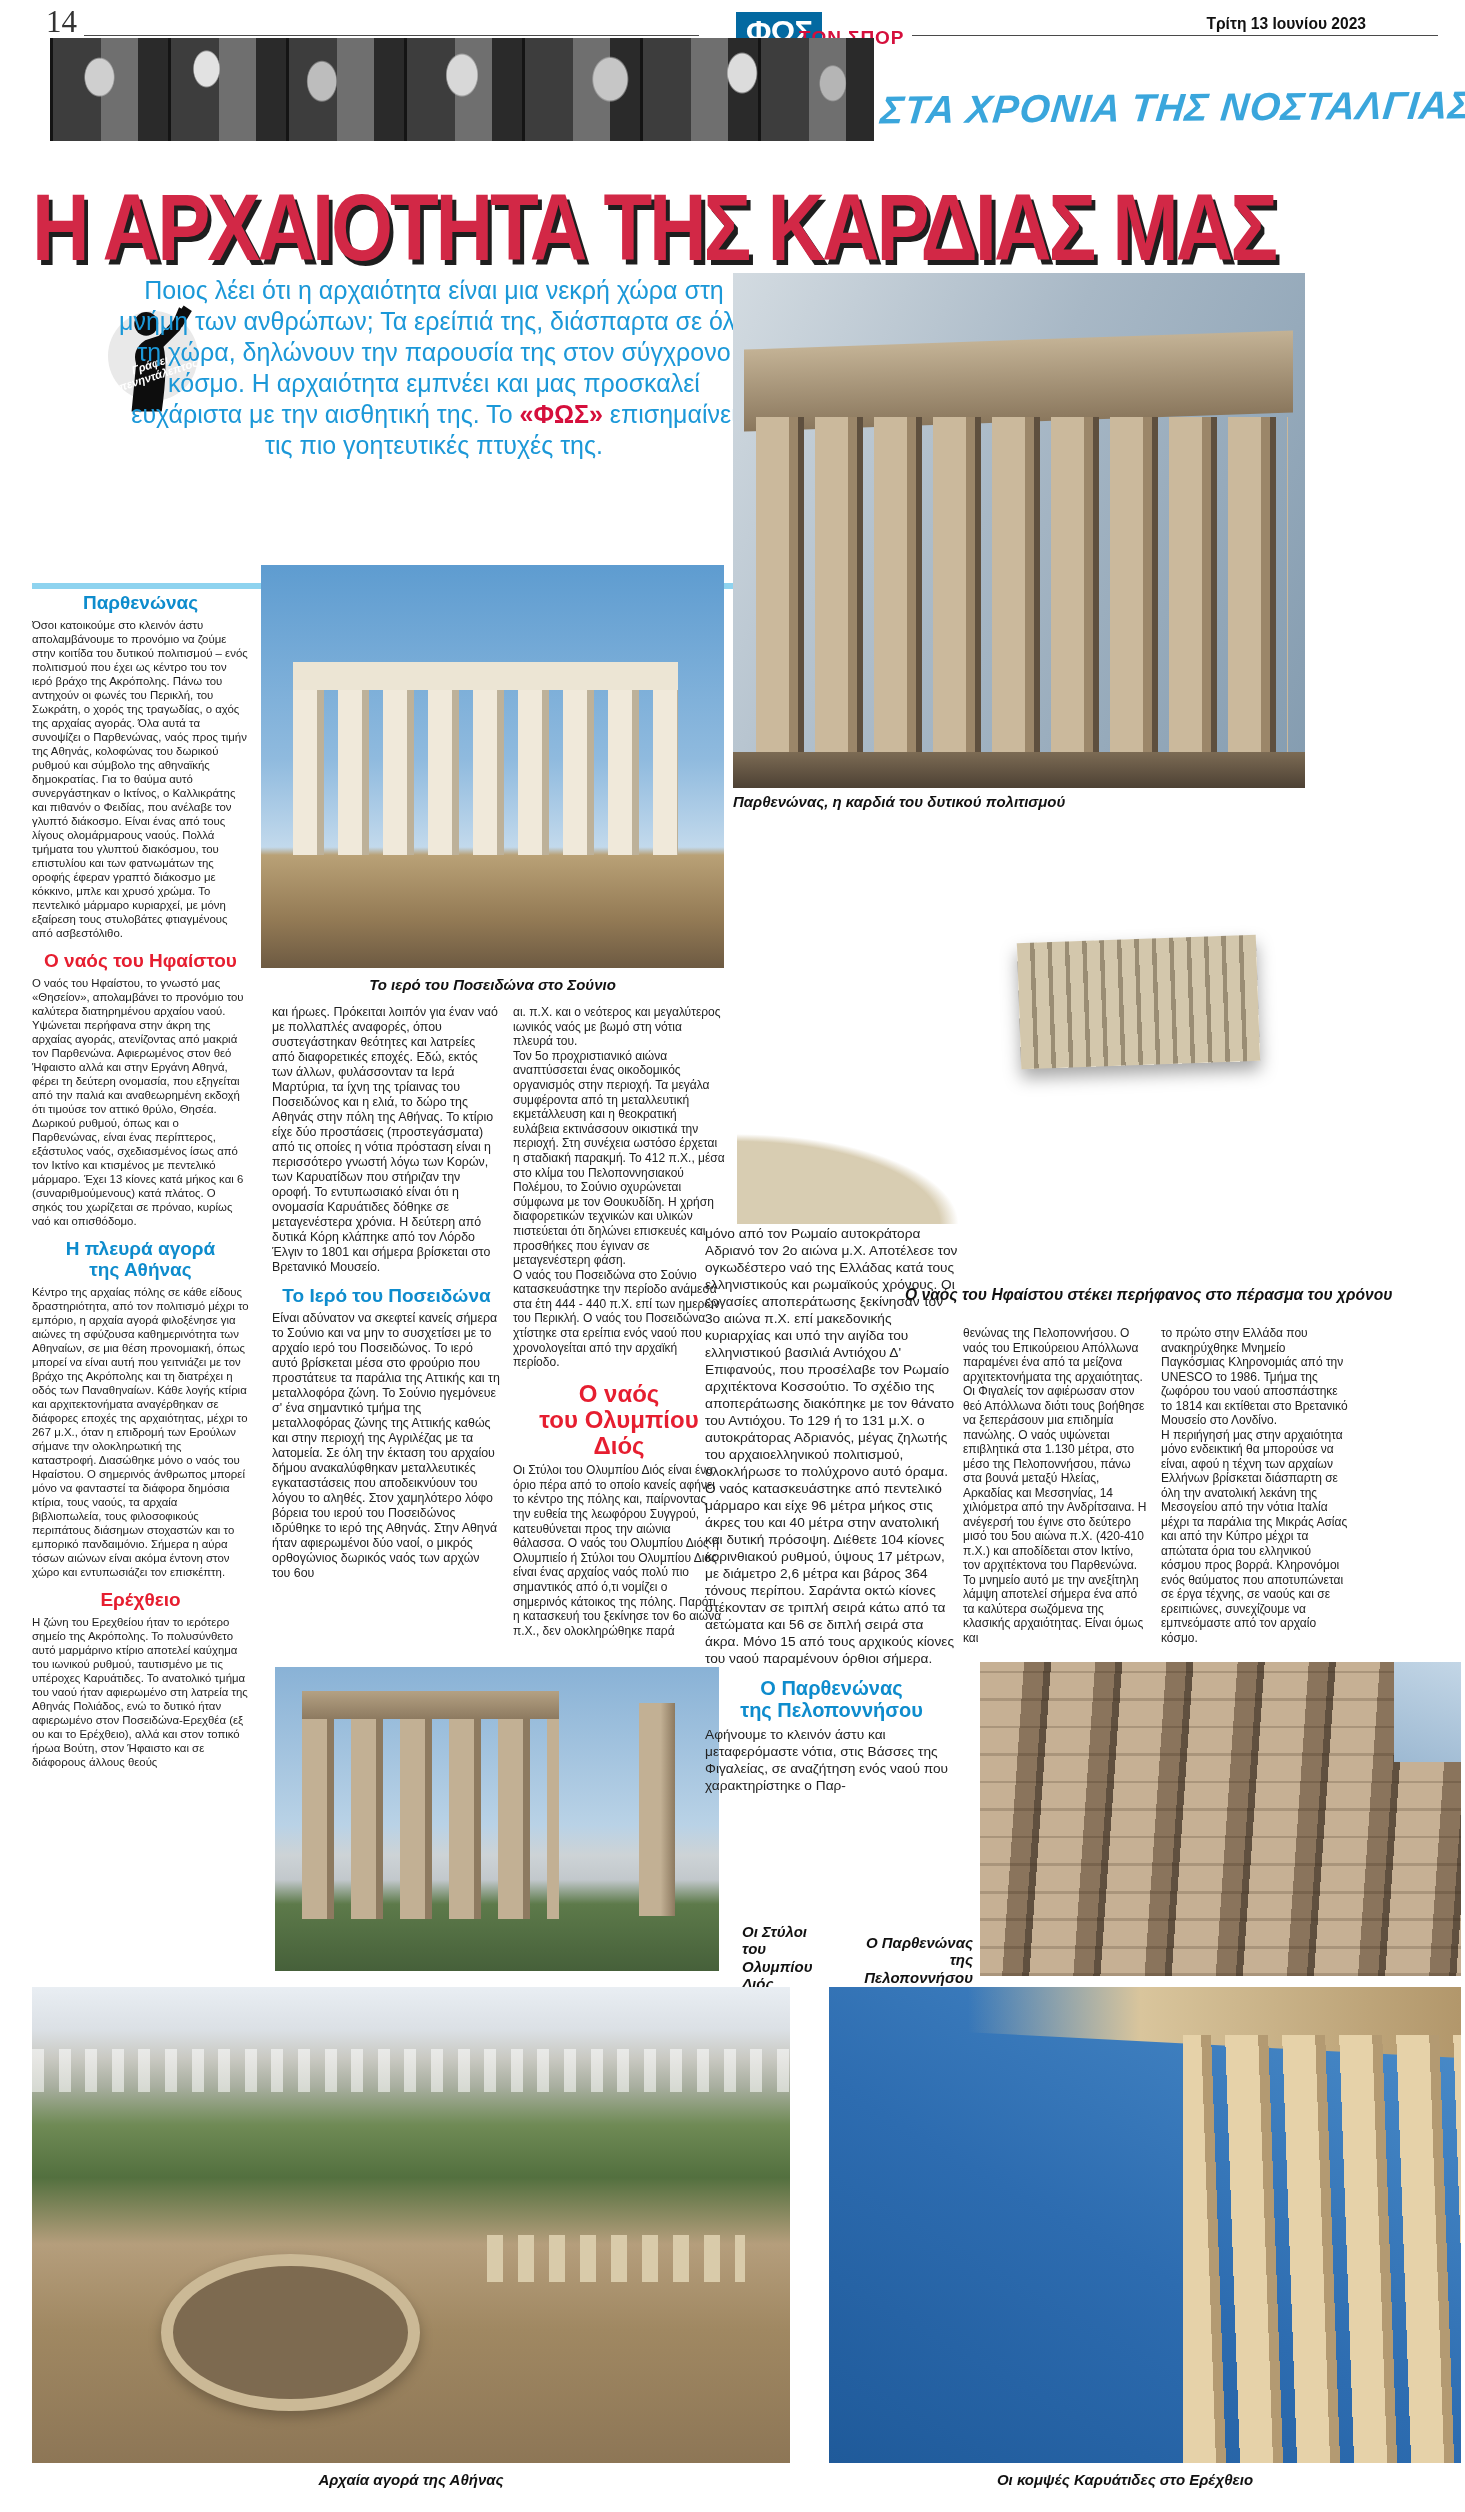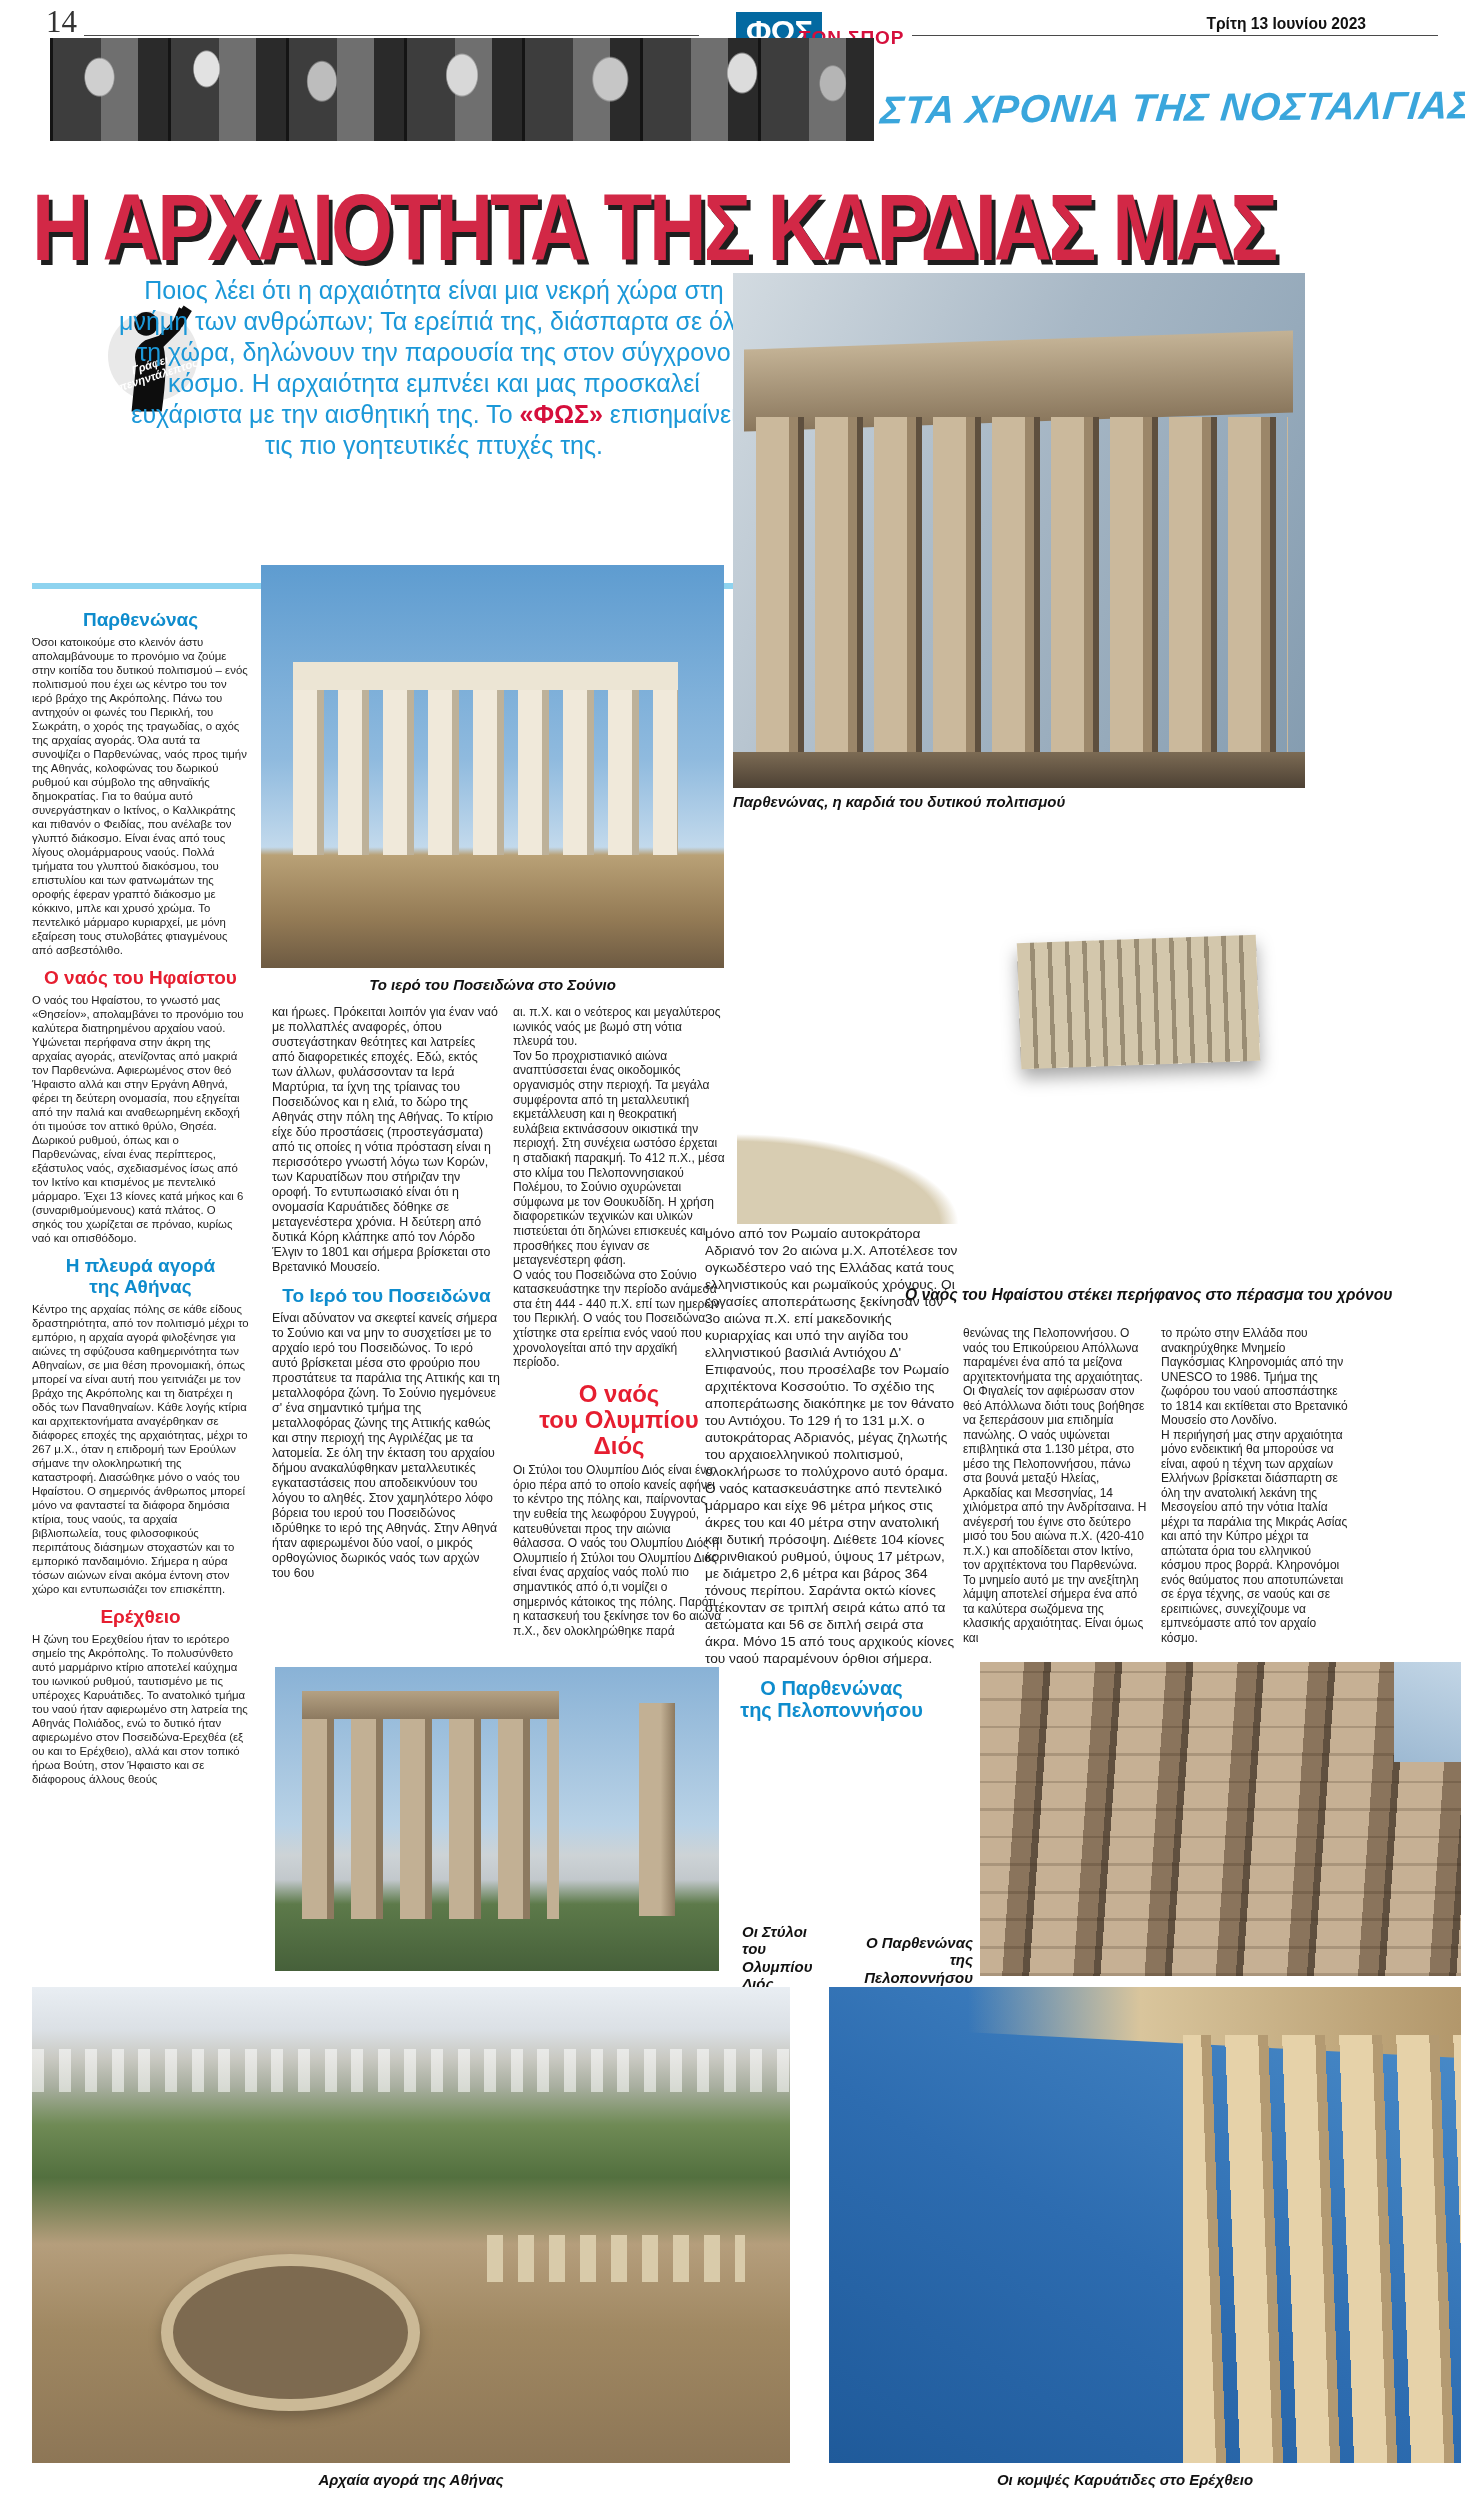--- a/index.html
+++ b/index.html
@@ -45,21 +45,21 @@
          font-size:25px;line-height:31px;font-weight:500;}
   .intro .hl{color:#d50f3c;font-weight:bold;font-style:normal;}
   
   .section-header{left:32px;top:542px;margin:0;font-family:"Liberation Serif",serif;
          font-weight:bold;font-size:34px;color:#c5253e;letter-spacing:0.9px;white-space:nowrap;}
   .section-underline{left:32px;top:583px;width:724px;height:6.4px;background:#8ed3ef;}
   
   .col{position:absolute;overflow:hidden;text-align:left;color:#222;}
   .col p{margin:0 0 5.5px 0;white-space:pre-line;}
   .sh{font-weight:bold;text-align:center;margin:11px 0 4.6px 0;line-height:1.08;white-space:pre-line;}
-  .sh.first{margin-top:17px;}
+  .sh.first{margin-top:0;}
   .sh.blue{color:#0e8ccd;}
   .sh.red{color:#e61e30;}
   #col1{left:32px;top:593px;width:217px;height:1388px;font-size:11.4px;line-height:14px;}
   #col1 .sh{font-size:19px;}
   #col2{left:272px;top:1005px;width:229px;height:658px;font-size:12.4px;line-height:15px;}
   #col2 .sh{font-size:19px;}
   #col3{left:513px;top:1005px;width:212px;height:659px;font-size:12px;line-height:14.6px;}
   #col3 .sh{font-size:24px;}
   #col4{left:705px;top:1225px;width:253px;height:696px;font-size:13.7px;line-height:17px;}
   #col4 .sh{font-size:20px;}
@@ -234,20 +234,21 @@
 Ο ναός του Ποσειδώνα στο Σούνιο κατασκευάστηκε την περίοδο ανάμεσα στα έτη 444 - 440 π.Χ. επί των ημερών του Περικλή. Ο ναός του Ποσειδώνα χτίστηκε στα ερείπια ενός ναού που χρονολογείται από την αρχαϊκή περίοδο.</p>
     <h3 class="sh red">Ο ναός
 του Ολυμπίου Διός</h3>
     <p>Οι Στύλοι του Ολυμπίου Διός είναι ένα όριο πέρα από το οποίο κανείς αφήνει το κέντρο της πόλης και, παίρνοντας την ευθεία της λεωφόρου Συγγρού, κατευθύνεται προς την αιώνια θάλασσα. Ο ναός του Ολυμπίου Διός ή Ολυμπιείο ή Στύλοι του Ολυμπίου Διός είναι ένας αρχαίος ναός πολύ πιο σημαντικός από ό,τι νομίζει ο σημερινός κάτοικος της πόλης. Παρότι η κατασκευή του ξεκίνησε τον 6ο αιώνα π.Χ., δεν ολοκληρώθηκε παρά</p>
   </div>
 
   <div class="col" id="col4">
     <p>μόνο από τον Ρωμαίο αυτοκράτορα Αδριανό τον 2ο αιώνα μ.Χ. Αποτέλεσε τον ογκωδέστερο ναό της Ελλάδας κατά τους ελληνιστικούς και ρωμαϊκούς χρόνους. Οι εργασίες αποπεράτωσης ξεκίνησαν τον 3ο αιώνα π.Χ. επί μακεδονικής κυριαρχίας και υπό την αιγίδα του ελληνιστικού βασιλιά Αντιόχου Δ' Επιφανούς, που προσέλαβε τον Ρωμαίο αρχιτέκτονα Κοσσούτιο. Το σχέδιο της αποπεράτωσης διακόπηκε με τον θάνατο του Αντιόχου. Το 129 ή το 131 μ.Χ. ο αυτοκράτορας Αδριανός, μέγας ζηλωτής του αρχαιοελληνικού πολιτισμού, ολοκλήρωσε το πολύχρονο αυτό όραμα. Ο ναός κατασκευάστηκε από πεντελικό μάρμαρο και είχε 96 μέτρα μήκος στις άκρες του και 40 μέτρα στην ανατολική και δυτική πρόσοψη. Διέθετε 104 κίονες κορινθιακού ρυθμού, ύψους 17 μέτρων, με διάμετρο 2,6 μέτρα και βάρος 364 τόνους περίπου. Σαράντα οκτώ κίονες στέκονταν σε τριπλή σειρά κάτω από τα αετώματα και 56 σε διπλή σειρά στα άκρα. Μόνο 15 από τους αρχικούς κίονες του ναού παραμένουν όρθιοι σήμερα.</p>
     <h3 class="sh blue">Ο Παρθενώνας
 της Πελοποννήσου</h3>
+    <p>Αφήνουμε το κλεινόν άστυ και μεταφερόμαστε νότια, στις Βάσσες της Φιγαλείας, σε αναζήτηση ενός ναού που χαρακτηρίστηκε ο Παρ-</p>
   </div>
 
   <div class="col" id="colB">
     <p>θενώνας της Πελοποννήσου. Ο ναός του Επικούρειου Απόλλωνα παραμένει ένα από τα μείζονα αρχιτεκτονήματα της αρχαιότητας. Οι Φιγαλείς τον αφιέρωσαν στον θεό Απόλλωνα διότι τους βοήθησε να ξεπεράσουν μια επιδημία πανώλης. Ο ναός υψώνεται επιβλητικά στα 1.130 μέτρα, στο μέσο της Πελοποννήσου, πάνω στα βουνά μεταξύ Ηλείας, Αρκαδίας και Μεσσηνίας, 14 χιλιόμετρα από την Ανδρίτσαινα. Η ανέγερσή του έγινε στο δεύτερο μισό του 5ου αιώνα π.Χ. (420-410 π.Χ.) και αποδίδεται στον Ικτίνο, τον αρχιτέκτονα του Παρθενώνα. Το μνημείο αυτό με την ανεξίτηλη λάμψη αποτελεί σήμερα ένα από τα καλύτερα σωζόμενα της κλασικής αρχαιότητας. Είναι όμως και</p>
   </div>
 
   <div class="col" id="colC">
     <p>το πρώτο στην Ελλάδα που ανακηρύχθηκε Μνημείο Παγκόσμιας Κληρονομιάς από την UNESCO το 1986. Τμήμα της ζωφόρου του ναού αποσπάστηκε το 1814 και εκτίθεται στο Βρετανικό Μουσείο στο Λονδίνο.
 Η περιήγησή μας στην αρχαιότητα μόνο ενδεικτική θα μπορούσε να είναι, αφού η τέχνη των αρχαίων Ελλήνων βρίσκεται διάσπαρτη σε όλη την ανατολική λεκάνη της Μεσογείου από την νότια Ιταλία μέχρι τα παράλια της Μικράς Ασίας και από την Κύπρο μέχρι τα απώτατα όρια του ελληνικού κόσμου προς βορρά. Κληρονόμοι ενός θαύματος που αποτυπώνεται σε έργα τέχνης, σε ναούς και σε ερειπιώνες, συνεχίζουμε να εμπνεόμαστε από τον αρχαίο κόσμο.</p>
   </div>

